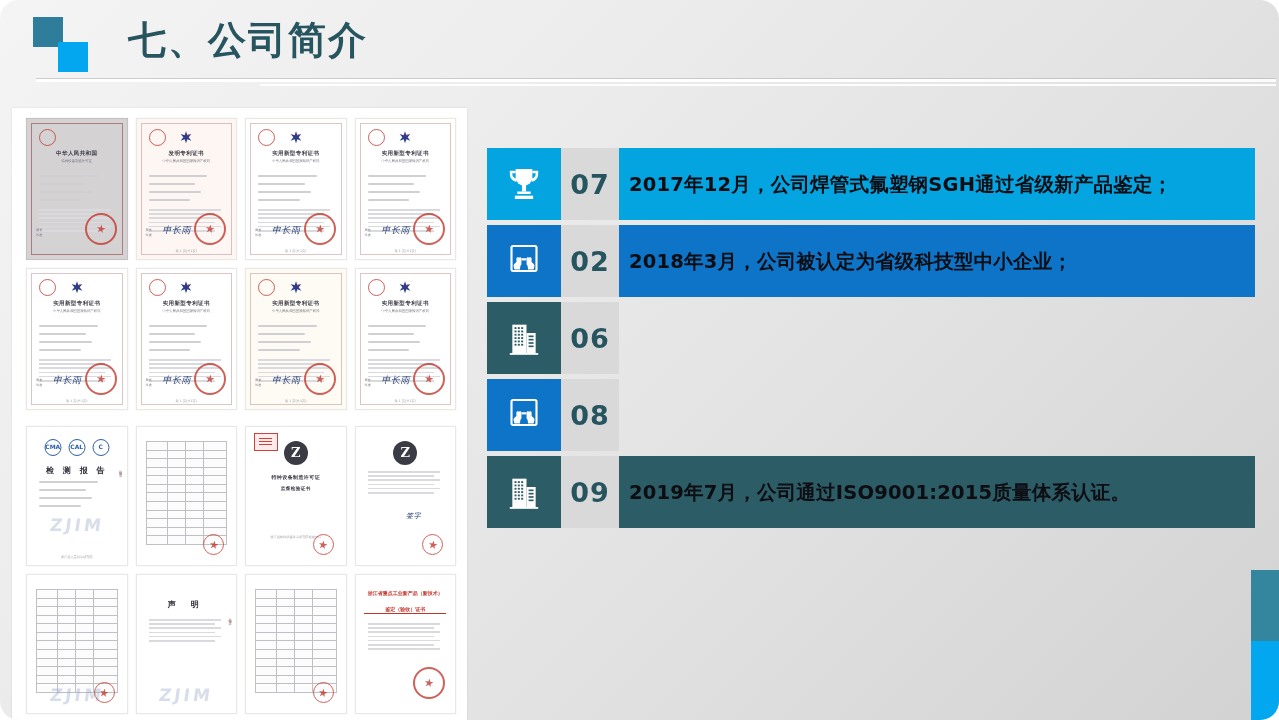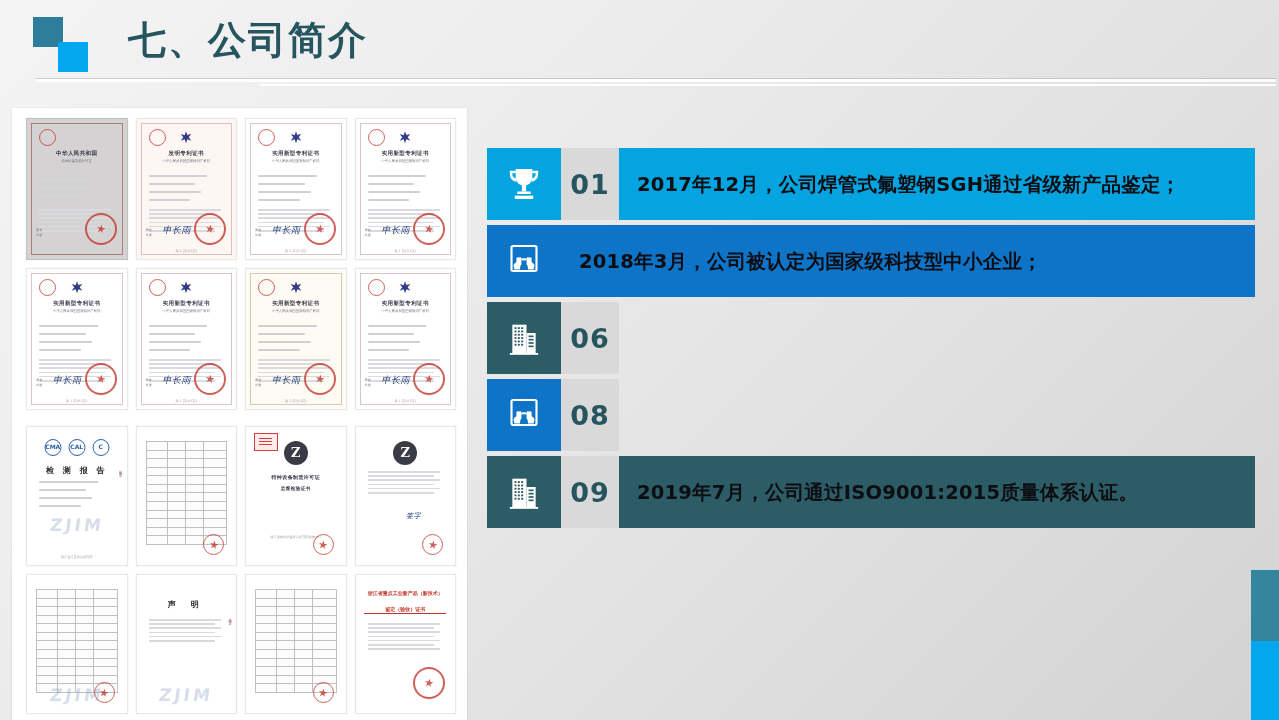--- a/index.html
+++ b/index.html
@@ -10,20 +10,21 @@
     overflow: hidden;
     font-family: "DejaVu Sans", "Liberation Sans", sans-serif;
   }
 
   #slide {
     position: relative;
     width: 1279px;
     height: 720px;
     background: linear-gradient(135deg, #f4f4f4 0%, #ededed 30%, #e2e2e2 62%, #d2d2d2 100%);
     overflow: hidden;
+    border-radius: 19px;
   }
 
   
   #header {
     position: absolute;
     left: 0; top: 0;
     width: 1279px;
     height: 88px;
   }
   .logo-sq {
@@ -339,21 +340,21 @@
     font-weight: bold;
     display: flex;
     align-items: center;
     justify-content: center;
     letter-spacing: 1px;
   }
   .row-text {
     flex: 1 1 auto;
     display: flex;
     align-items: center;
-    padding-left: 18px;
+    padding-left: 10px;
     font-size: 19.5px;
     font-weight: bold;
     color: #0d0d12;
     letter-spacing: .2px;
   }
   
   .c-cyan  .row-icon, .c-cyan  .row-text  { background: #04a4e0; }
   .c-blue  .row-icon, .c-blue  .row-text  { background: #0d74c8; }
   .c-teal  .row-icon, .c-teal  .row-text  { background: #2c5c66; }
 
@@ -841,35 +842,36 @@
       <div class="row c-cyan">
         <div class="row-icon">
           <svg class="ico" viewBox="0 0 48 48" fill="#ffffff">
             <path d="M14 6h20v10a10 10 0 0 1-20 0V6z"></path>
             <path d="M14 8H7v4c0 5 3.4 8.6 8 9.3v-3.6C11.9 17 10 14.8 10 12v-1h4V8zm20 0h7v4c0 5-3.4 8.6-8 9.3v-3.6C36.1 17 38 14.8 38 12v-1h-4V8z"></path>
             <rect x="21.5" y="25" width="5" height="8"></rect>
             <path d="M16 33h16v3H16z"></path>
             <path d="M13 38h22v4H13z"></path>
           </svg>
         </div>
-        <div class="row-num">01</div>
+        <div class="row-num">07</div>
         <div class="row-text">2017年12月，公司焊管式氟塑钢SGH通过省级新产品鉴定；</div>
       </div>
       <div class="row c-blue">
         <div class="row-icon">
           <svg class="ico" viewBox="0 0 48 48" fill="none" stroke="#ffffff" stroke-width="2.6">
             <rect x="9" y="6" width="30" height="30" rx="2"></rect>
             <path d="M21 22h6" stroke-width="2.6"></path>
             <g fill="#ffffff" stroke="none">
               <path d="M16.5 19.5c-.9 0-1.6.7-1.6 1.6v4.2l-2.6 2.3c-.7.6-1 1.5-.8 2.4l1 4.1h6.6l.6-4.4 1.2-1.4v-7.1c0-.9-.7-1.6-1.6-1.6-.5 0-.9.2-1.2.5a1.6 1.6 0 0 0-1.6-.6z"></path>
               <path d="M31.5 19.5c.9 0 1.6.7 1.6 1.6v4.2l2.6 2.3c.7.6 1 1.5.8 2.4l-1 4.1h-6.6l-.6-4.4-1.2-1.4v-7.1c0-.9.7-1.6 1.6-1.6.5 0 .9.2 1.2.5a1.6 1.6 0 0 1 1.6-.6z"></path>
             </g>
           </svg>
         </div>
-        <div class="row-text">2018年3月，公司被认定为国家级科技型中小企业；</div>
+        <div class="row-num">02</div>
+        <div class="row-text">2018年3月，公司被认定为省级科技型中小企业；</div>
       </div>
       <div class="row c-teal">
         <div class="row-icon">
           <svg class="ico" viewBox="0 0 48 48" fill="#ffffff">
             <path d="M10 8h17v34H10z"></path>
             <path d="M27 18h11v24H27z"></path>
             <g fill="#2c5c66">
               <rect x="12.6" y="11" width="2.4" height="2.2"></rect>
               <rect x="16.6" y="11" width="2.4" height="2.2"></rect>
               <rect x="20.6" y="11" width="2.4" height="2.2"></rect>

